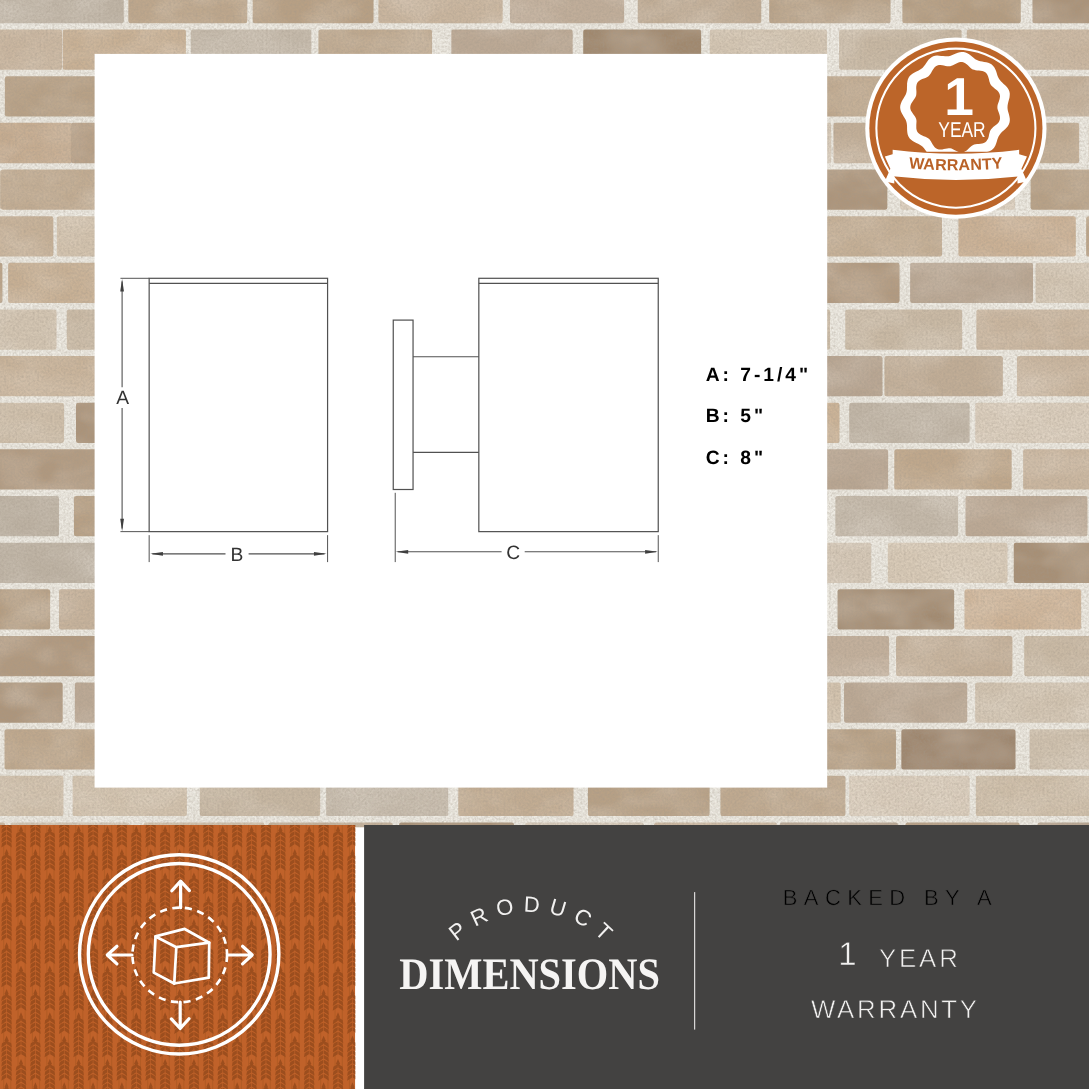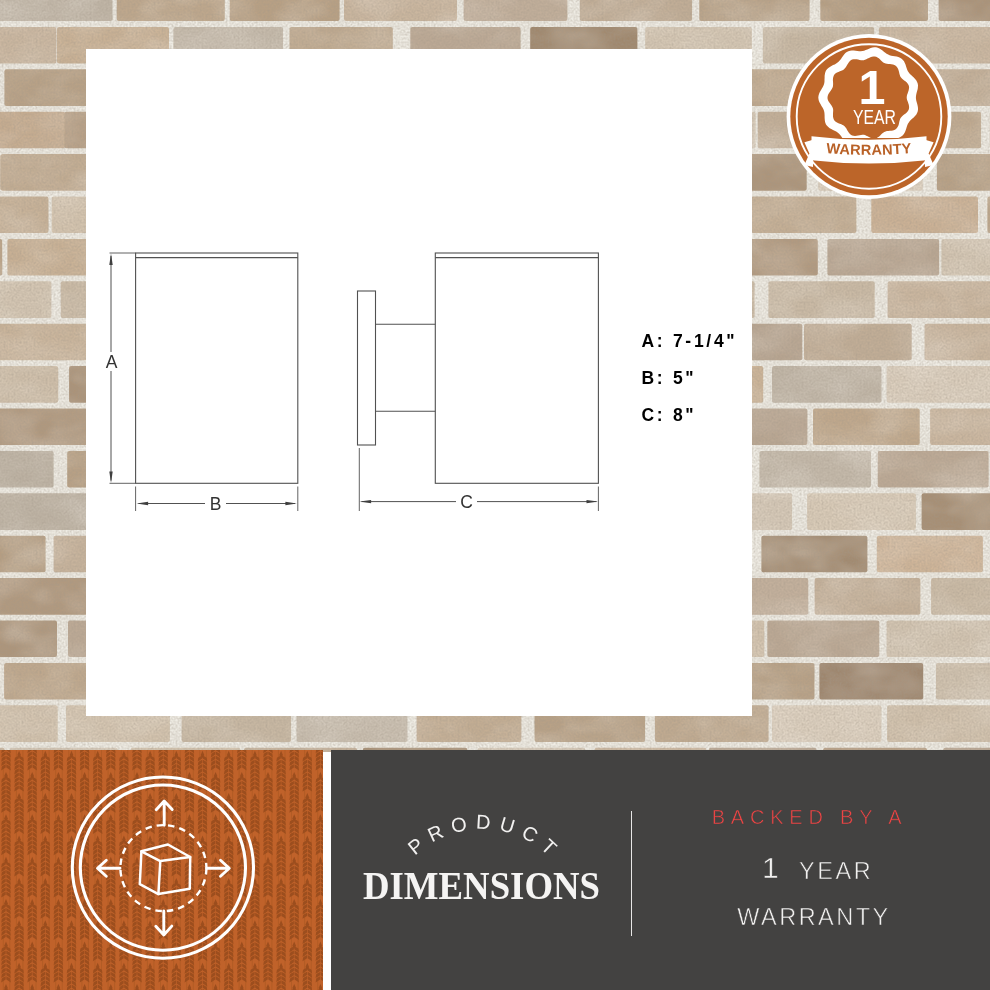--- a/index.html
+++ b/index.html
@@ -567,18 +567,18 @@
 <svg class="abs" style="left:331px;top:750px;" width="300" height="240" viewBox="0 0 300 240" xmlns="http://www.w3.org/2000/svg">
 
   <path id="prodarc" d="M68.4,126.7 A95.4,95.4 0 0 1 233.6,126.7" fill="none"></path>
   <text font-family="Liberation Sans, sans-serif" font-size="20" fill="#f2f1f0" letter-spacing="8.1"><textPath href="#prodarc" startOffset="52%" text-anchor="middle">PRODUCT</textPath></text>
 
   <text x="150.5" y="149" font-family="Liberation Serif, serif" font-size="41" font-weight="bold" fill="#f5f4f3" text-anchor="middle" textLength="237" lengthAdjust="spacingAndGlyphs">DIMENSIONS</text>
 </svg>
 
 <div class="abs" style="left:630.5px;top:811px;width:1.5px;height:125px;background:#e8e7e6;"></div>
 
-<div class="abs" style="left:631px;top:806px;width:359px;text-align:center;color:#ef4444;font-size:20px;letter-spacing:5.8px;padding-right:2px;box-sizing:border-box;-webkit-text-stroke:0.55px #434241;">BACKED BY A</div>
+<div class="abs" style="left:631px;top:806px;width:359px;text-align:center;color:#000000;font-size:20px;letter-spacing:5.8px;padding-right:2px;box-sizing:border-box;-webkit-text-stroke:0.55px #434241;">BACKED BY A</div>
 
 <div class="abs" style="left:762px;top:851px;color:#f2f1f0;font-size:30px;-webkit-text-stroke:0.55px #434241;">1</div>
 <div class="abs" style="left:799px;top:857.5px;color:#f2f1f0;font-size:23.5px;letter-spacing:2.6px;-webkit-text-stroke:0.55px #434241;">YEAR</div>
 
 <div class="abs" style="left:631px;top:903.5px;width:359px;text-align:center;color:#f2f1f0;font-size:23.5px;letter-spacing:2.5px;padding-left:7px;box-sizing:border-box;-webkit-text-stroke:0.55px #434241;">WARRANTY</div>
 
 </body></html>

